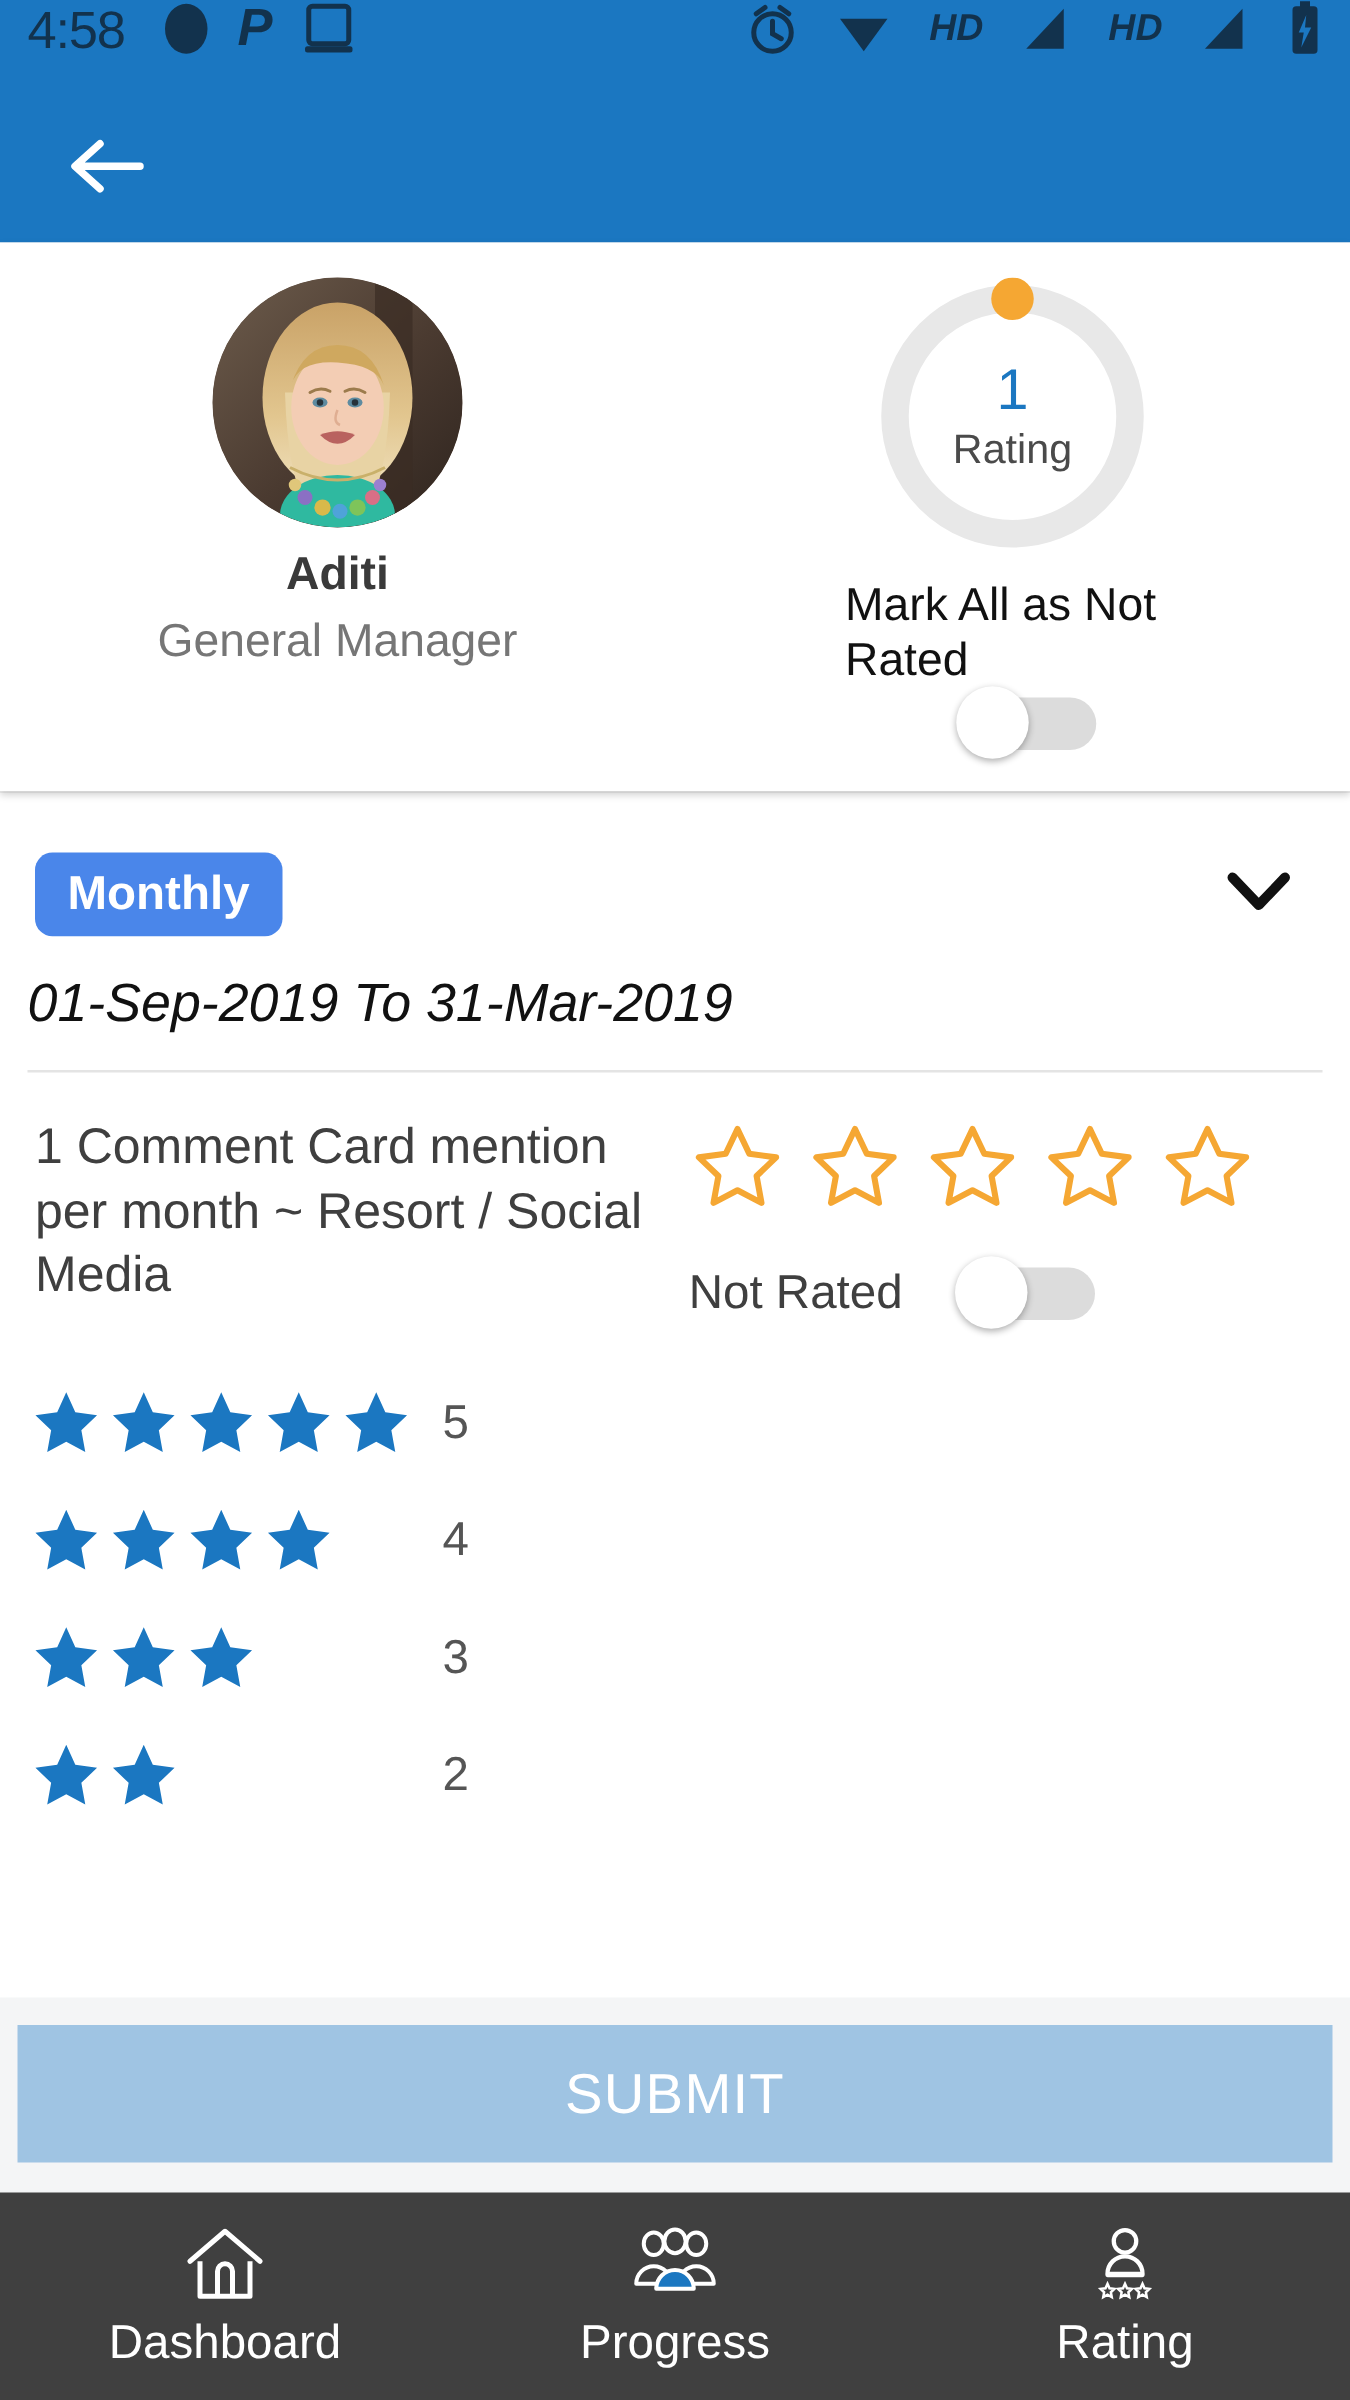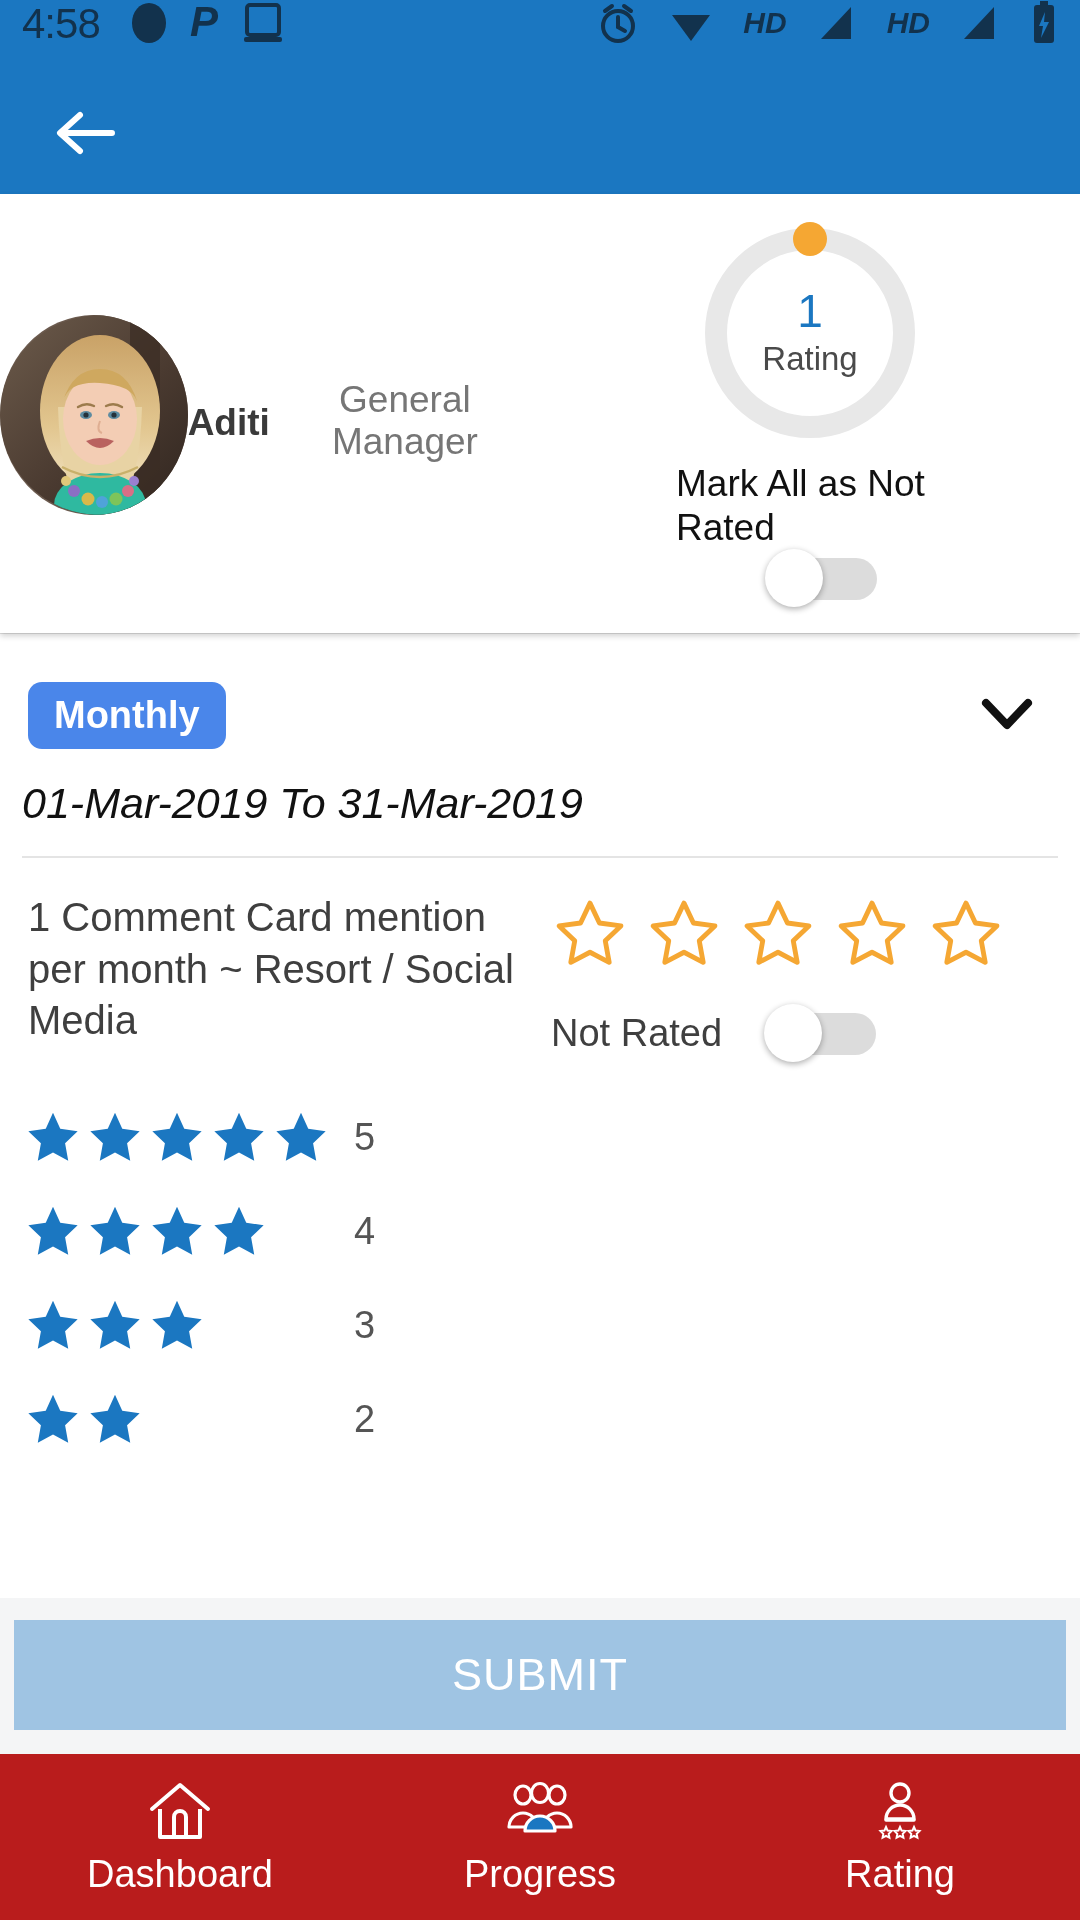--- a/index.html
+++ b/index.html
@@ -30,21 +30,21 @@
   }
   .back-btn { position:absolute; left:50px; width:70px; height:70px; display:flex; align-items:center; justify-content:center; cursor:pointer; }
   .appbar-title { width:100%; text-align:center; color:#fff; font-size:54px; font-weight:400; letter-spacing:0.5px; }
 
   
   .profile-card {
     background:#fff; flex:0 0 auto; padding:28px 0 26px 0;
     display:flex; box-shadow:0 3px 6px rgba(0,0,0,0.18);
     position:relative; z-index:3;
   }
-  .profile-left { width:50%; display:flex; flex-direction:row; align-items:center;text-align:center; }
+  .profile-left { width:50%; display:flex; flex-direction:column; align-items:center; }
   .avatar {
     width:200px; height:200px; border-radius:50%; overflow:hidden;
     background:#6b5a4e; position:relative;
   }
   .avatar svg { display:block; width:200px; height:200px; }
   .prof-name { margin-top:16px; font-size:37px; font-weight:700; color:#3a3a3a; }
   .prof-role { margin-top:12px; font-size:37px; color:#767676; font-weight:400; }
 
   .profile-right { width:50%; display:flex; flex-direction:column; align-items:center; }
   .ring-wrap { width:222px; height:222px; position:relative; }
@@ -106,21 +106,21 @@
   }
   .btn {
     flex:1; height:110px; display:flex; align-items:center; justify-content:center;
     font-size:45px; letter-spacing:1px; cursor:pointer;
   }
   .btn-clear { background:#e9eff1; color:#111; box-shadow:0 3px 5px rgba(0,0,0,0.22); }
   .btn-submit { background:#9fc4e3; color:#fff; }
 
   
   .bottomnav {
-    flex:0 0 auto; height:166px; background:#b91c1c; display:flex;
+    flex:0 0 auto; height:166px; background:#404040; display:flex;
   }
   .navitem {
     flex:1; display:flex; flex-direction:column; align-items:center;
     justify-content:center; gap:10px; cursor:pointer;
   }
   .navlabel { color:#fff; font-size:38px; }
 </style>
 </head>
 <body>
 
@@ -268,21 +268,21 @@
 
     <div class="filter-row">
       <span class="pill">Monthly</span>
       <span class="chev">
         <svg width="54" height="38" viewBox="0 0 54 38">
           <path d="M6 8 L27 30 L48 8" fill="none" stroke="#111" stroke-width="8" stroke-linecap="round" stroke-linejoin="round"></path>
         </svg>
       </span>
     </div>
 
-    <div class="daterange">01-Mar-2019 To 31-Mar-2019</div>
+    <div class="daterange">01-Sep-2019 To 31-Mar-2019</div>
     <div class="divider"></div>
 
     <div class="q-row">
       <div class="q-text">1 Comment Card mention per month ~ Resort / Social Media</div>
       <div class="q-right">
         <div class="stars-row">
           <span><svg width="78" height="78" viewBox="0 0 24 24">
                 <path d="M12 2.2l2.9 6.1 6.6.9-4.8 4.6 1.2 6.6L12 17.3 6.1 20.4l1.2-6.6L2.5 9.2l6.6-.9z" fill="none" stroke="#f5a733" stroke-width="1.5" stroke-linejoin="round"></path>
               </svg></span>
           <span><svg width="78" height="78" viewBox="0 0 24 24">

